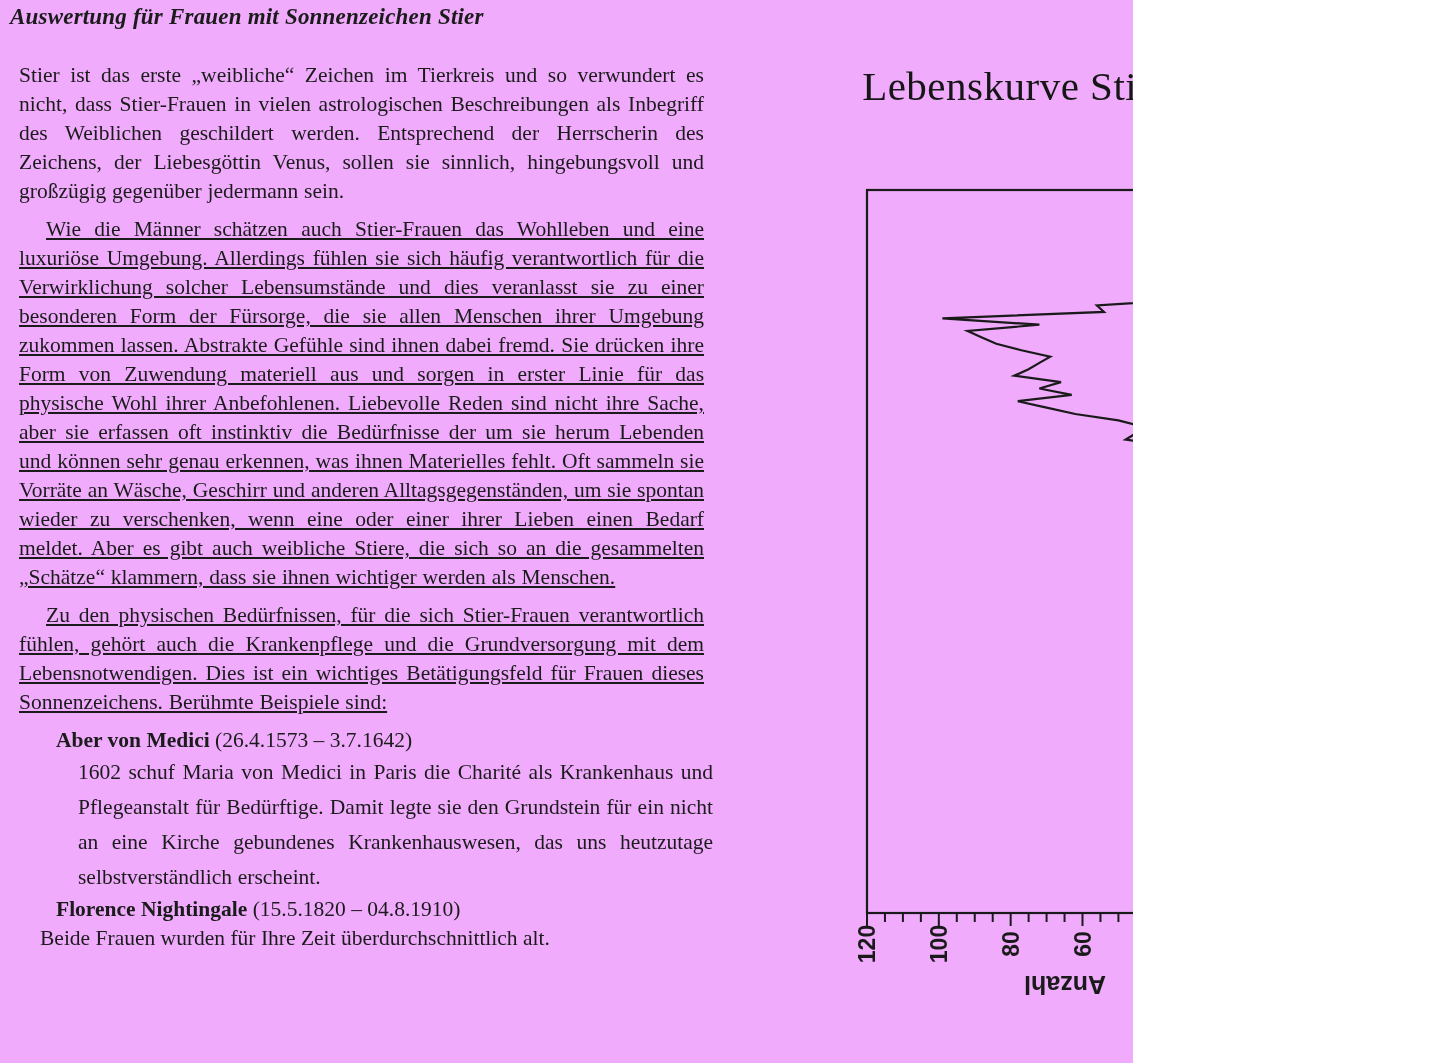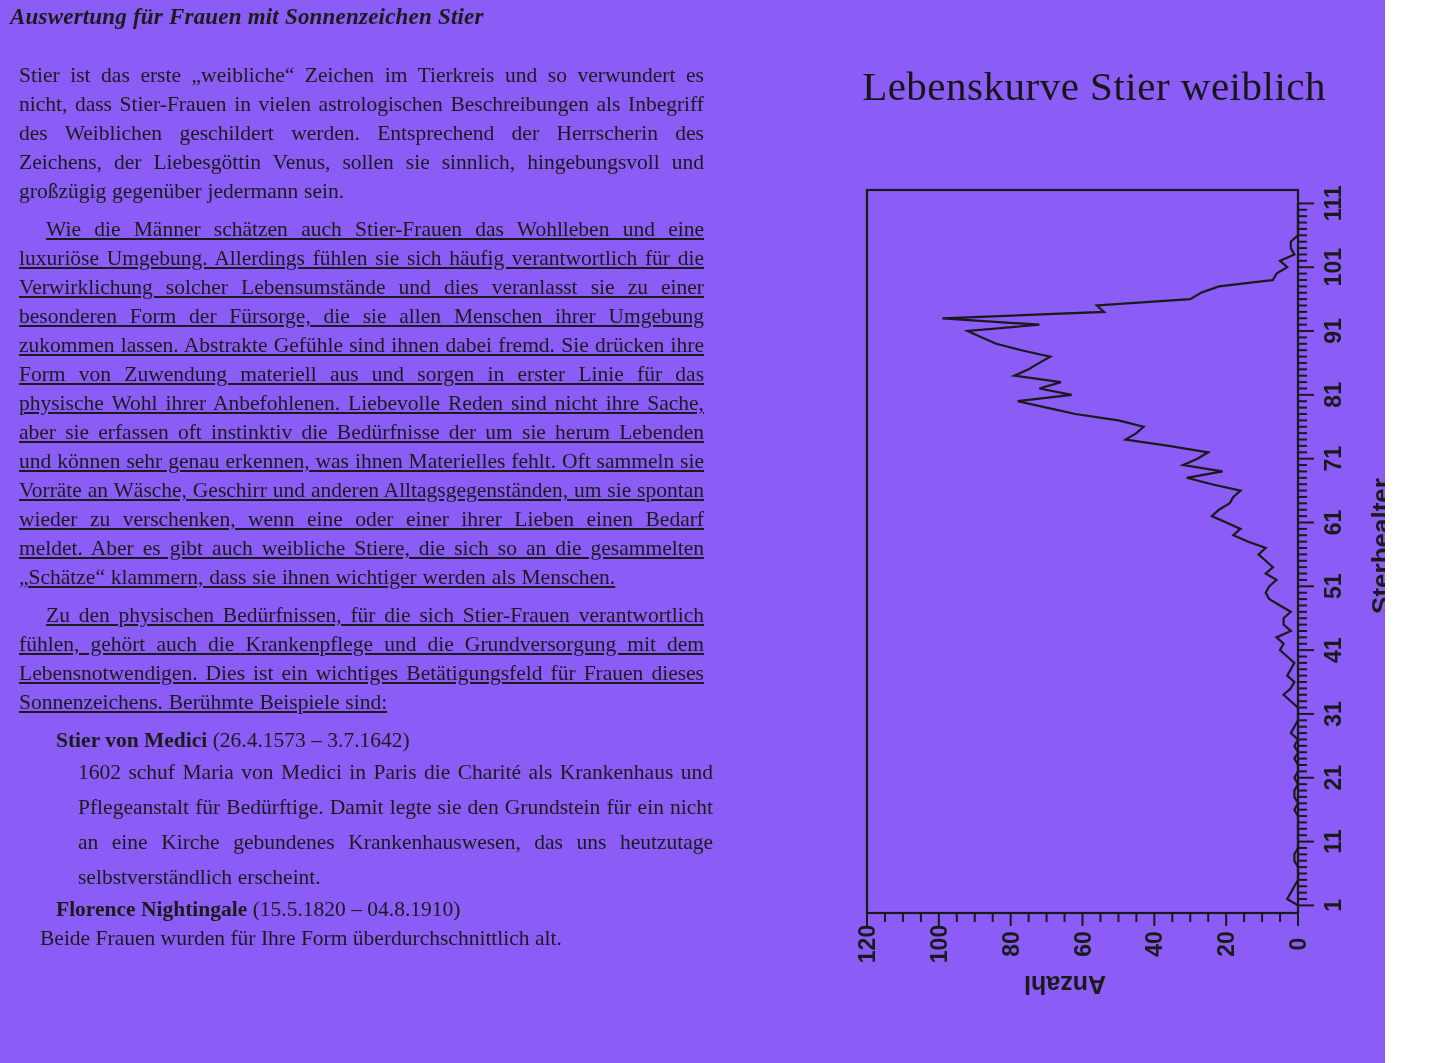--- a/index.html
+++ b/index.html
@@ -1,17 +1,17 @@
 <!DOCTYPE html>
 <html lang="de"><head>
 <meta charset="utf-8">
 <style>
   html,body{margin:0;padding:0;background:#ffffff;}
   .page{
-    position:relative;width:1385px;height:1063px;background:#8b5cf6;
+    position:relative;width:1133px;height:1063px;background:#f0abfc;
     font-family:"Liberation Serif", serif;color:#1b1b1b;overflow:hidden;
   }
   .text-col{position:absolute;left:10px;top:4px;width:703px;}
   .heading{
     font-size:23px;font-weight:bold;font-style:italic;
     margin:0 0 31px 0;letter-spacing:0.2px;
   }
   .para{
     font-size:21.5px;line-height:29px;text-align:justify;margin:9px;
     word-spacing:0.5px;
@@ -40,29 +40,29 @@
 
 <div class="page">
 
   <div class="text-col">
     <h1 class="heading">Auswertung für Frauen mit Sonnenzeichen Stier</h1>
     <p class="para">Stier ist das erste „weibliche“ Zeichen im Tierkreis und so verwundert es nicht, dass Stier-Frauen in vielen astrologischen Beschreibungen als Inbegriff des Weiblichen geschildert werden.  Entsprechend der Herrscherin des Zeichens, der Liebesgöttin Venus, sollen sie sinnlich, hingebungsvoll und großzügig gegenüber jedermann sein.</p>
     <p class="para indent">Wie die Männer schätzen auch Stier-Frauen das Wohlleben und eine luxuriöse Umgebung. Allerdings fühlen sie sich häufig verantwortlich für die Verwirklichung solcher Lebensumstände und dies veranlasst sie zu einer besonderen Form der Fürsorge, die sie allen Menschen ihrer Umgebung zukommen lassen. Abstrakte Gefühle sind ihnen dabei fremd. Sie drücken ihre Form von Zuwendung materiell aus und sorgen in erster Linie für das physische Wohl ihrer Anbefohlenen. Liebevolle Reden sind nicht ihre Sache, aber sie erfassen oft instinktiv die Bedürfnisse der um sie herum Lebenden und können sehr genau erkennen, was ihnen Materielles fehlt. Oft sammeln sie Vorräte an Wäsche, Geschirr und anderen Alltagsgegenständen, um sie spontan wieder zu verschenken, wenn eine oder einer ihrer Lieben einen Bedarf meldet. Aber es gibt auch weibliche Stiere, die sich so an die gesammelten „Schätze“ klammern, dass sie ihnen wichtiger werden als Menschen.</p>
     <p class="para indent">Zu den physischen Bedürfnissen, für die sich Stier-Frauen verantwortlich fühlen, gehört auch die Krankenpflege und die Grundversorgung mit dem Lebensnotwendigen. Dies ist ein wichtiges Betätigungsfeld für Frauen dieses Sonnenzeichens. Berühmte Beispiele sind:</p>
 
     <div>
-      <p class="person-name"><span class="pname">Stier von Medici</span> <span>(26.4.1573 – 3.7.1642)</span></p>
+      <p class="person-name"><span class="pname">Aber von Medici</span> <span>(26.4.1573 – 3.7.1642)</span></p>
       <p class="person-desc">1602 schuf Maria von Medici in Paris die Charité als Krankenhaus und Pflegeanstalt für Bedürftige. Damit legte sie den Grundstein für ein nicht an eine Kirche gebundenes Krankenhauswesen, das uns heutzutage selbstverständlich erscheint.</p>
     </div>
 
     <div>
       <p class="person-name"><span class="pname">Florence Nightingale</span> <span>(15.5.1820 – 04.8.1910)</span></p>
     </div>
 
-    <p class="closing">Beide Frauen wurden für Ihre Form überdurchschnittlich alt.</p>
+    <p class="closing">Beide Frauen wurden für Ihre Zeit überdurchschnittlich alt.</p>
   </div>
 
   <div class="chart-title">Lebenskurve Stier weiblich</div>
 
   <svg class="chart-svg" id="chart-svg" width="1431" height="1063" viewBox="0 0 1431 1063">
       <rect x="867" y="190" width="431" height="723" fill="none" stroke="#1a1a1a" stroke-width="2.2"></rect>
       <g>
         <line x1="1298" y1="905.4" x2="1314" y2="905.4" stroke="#1a1a1a" stroke-width="2"></line>
         <line x1="1298" y1="899.0182" x2="1307" y2="899.0182" stroke="#1a1a1a" stroke-width="2"></line>
         <line x1="1298" y1="892.6364" x2="1307" y2="892.6364" stroke="#1a1a1a" stroke-width="2"></line>

